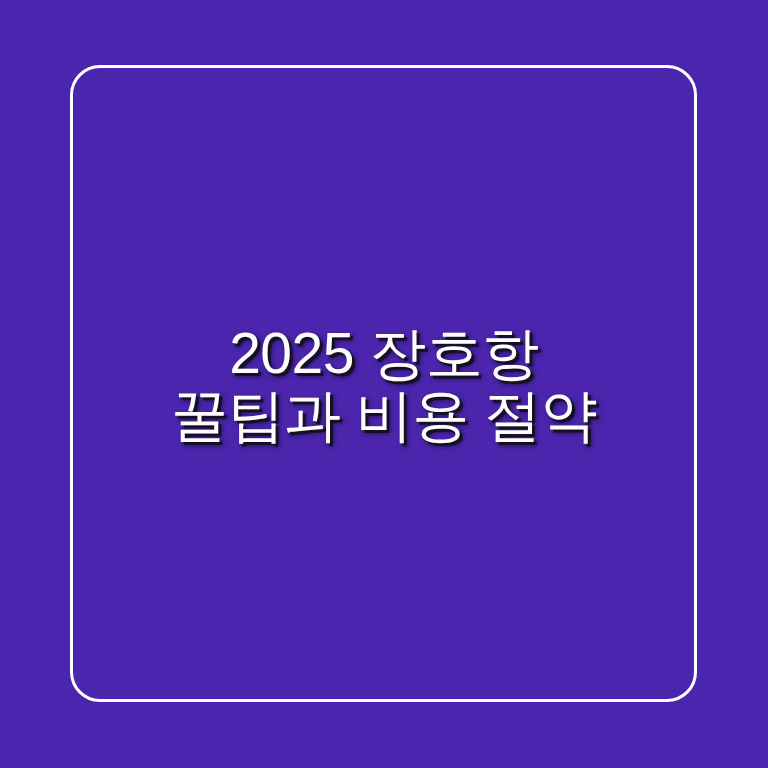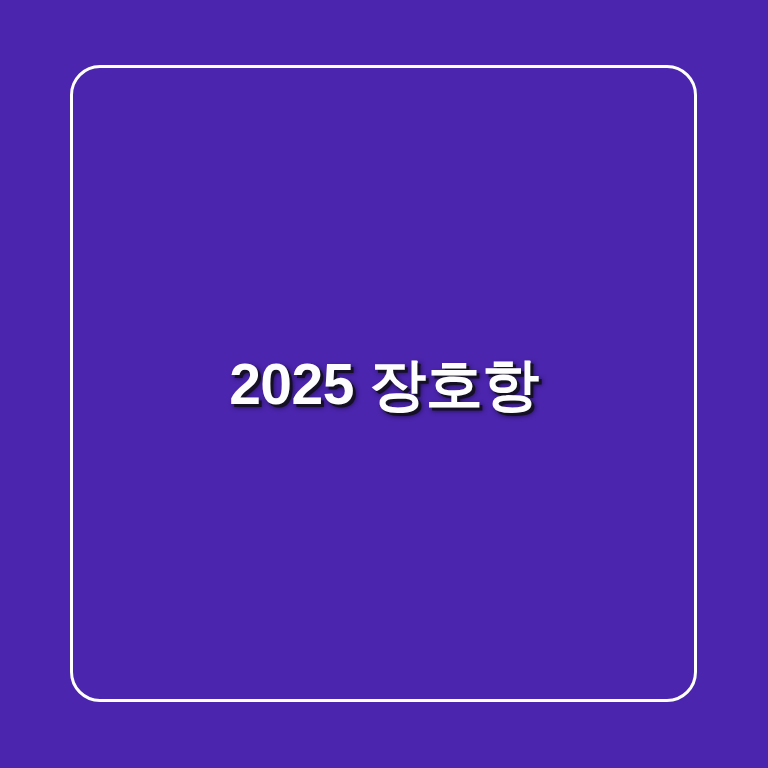--- a/index.html
+++ b/index.html
@@ -51,34 +51,35 @@
     box-sizing: border-box;
   }
 
   .title-line {
     display: block;
     width: 100%;
     text-align: center;
     color: #fdfdfd;
     font-size: 57px;
     line-height: 62px;
-    font-weight: 700;
+    font-weight: 400;
     letter-spacing: -0.5px;
     white-space: nowrap;
     text-shadow:
       3px 3px 0 #151026,
       3px 3px 5px rgba(10, 6, 24, 0.75);
   }
 </style>
 </head>
 <body>
 
 <div id="poster">
 
   <div class="bg-fill"></div>
 
   <div class="frame-border"></div>
 
   <div class="title-block">
     <span class="title-line">2025 장호항</span>
+    <span class="title-line">꿀팁과 비용 절약</span>
   </div>
 
 </div>
 
 </body></html>

